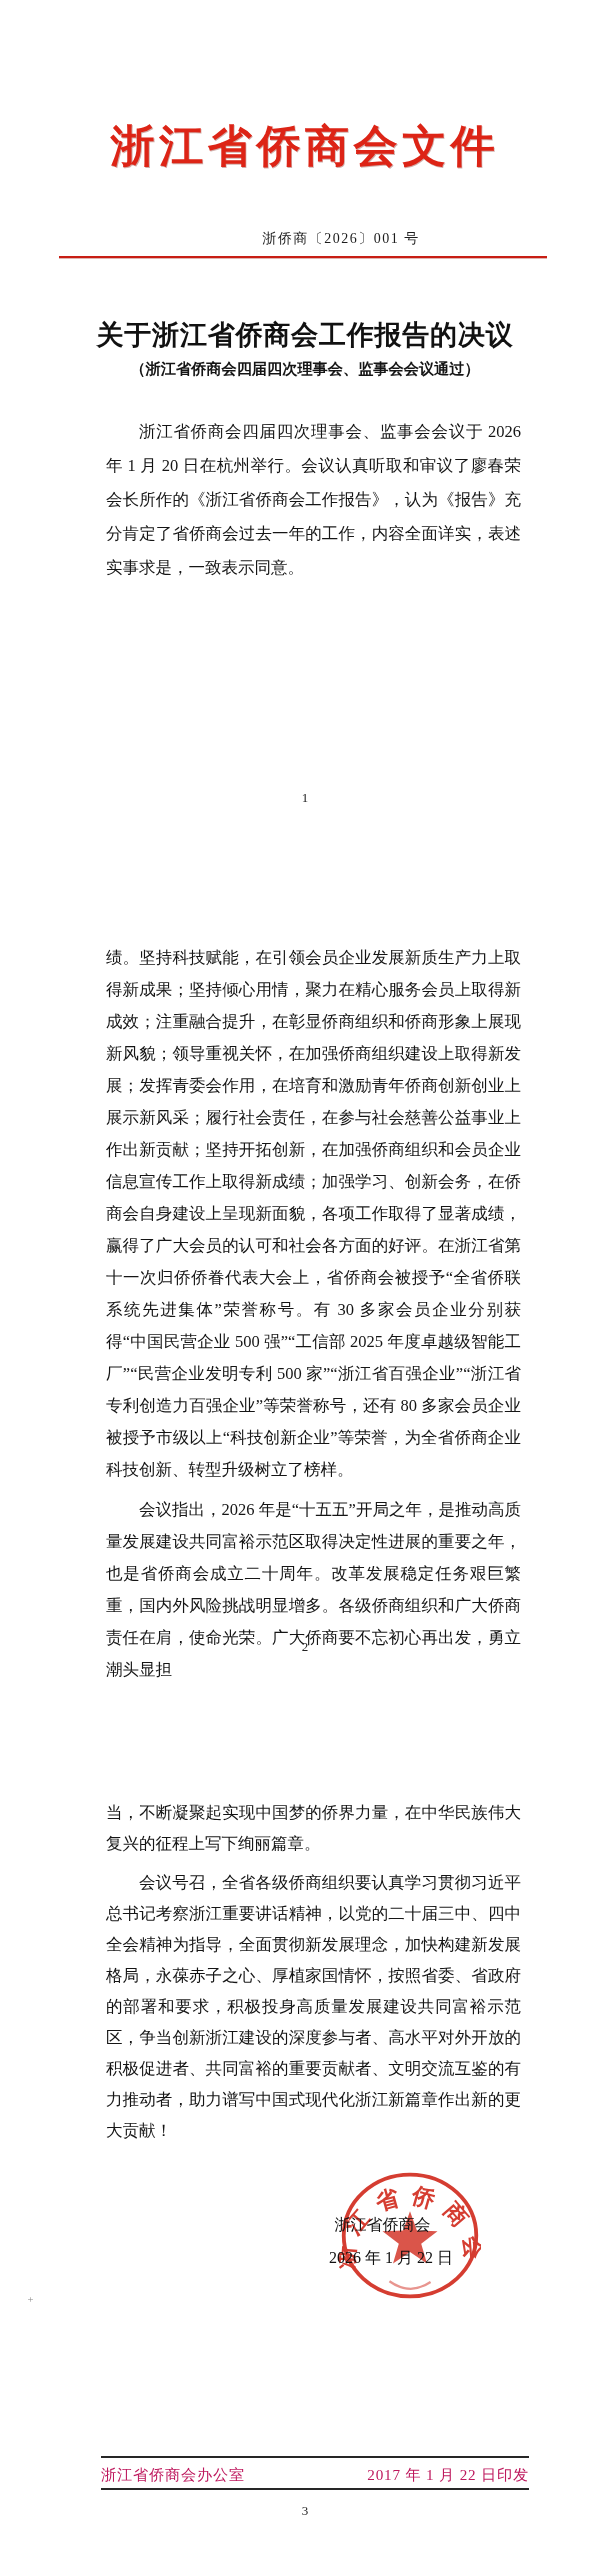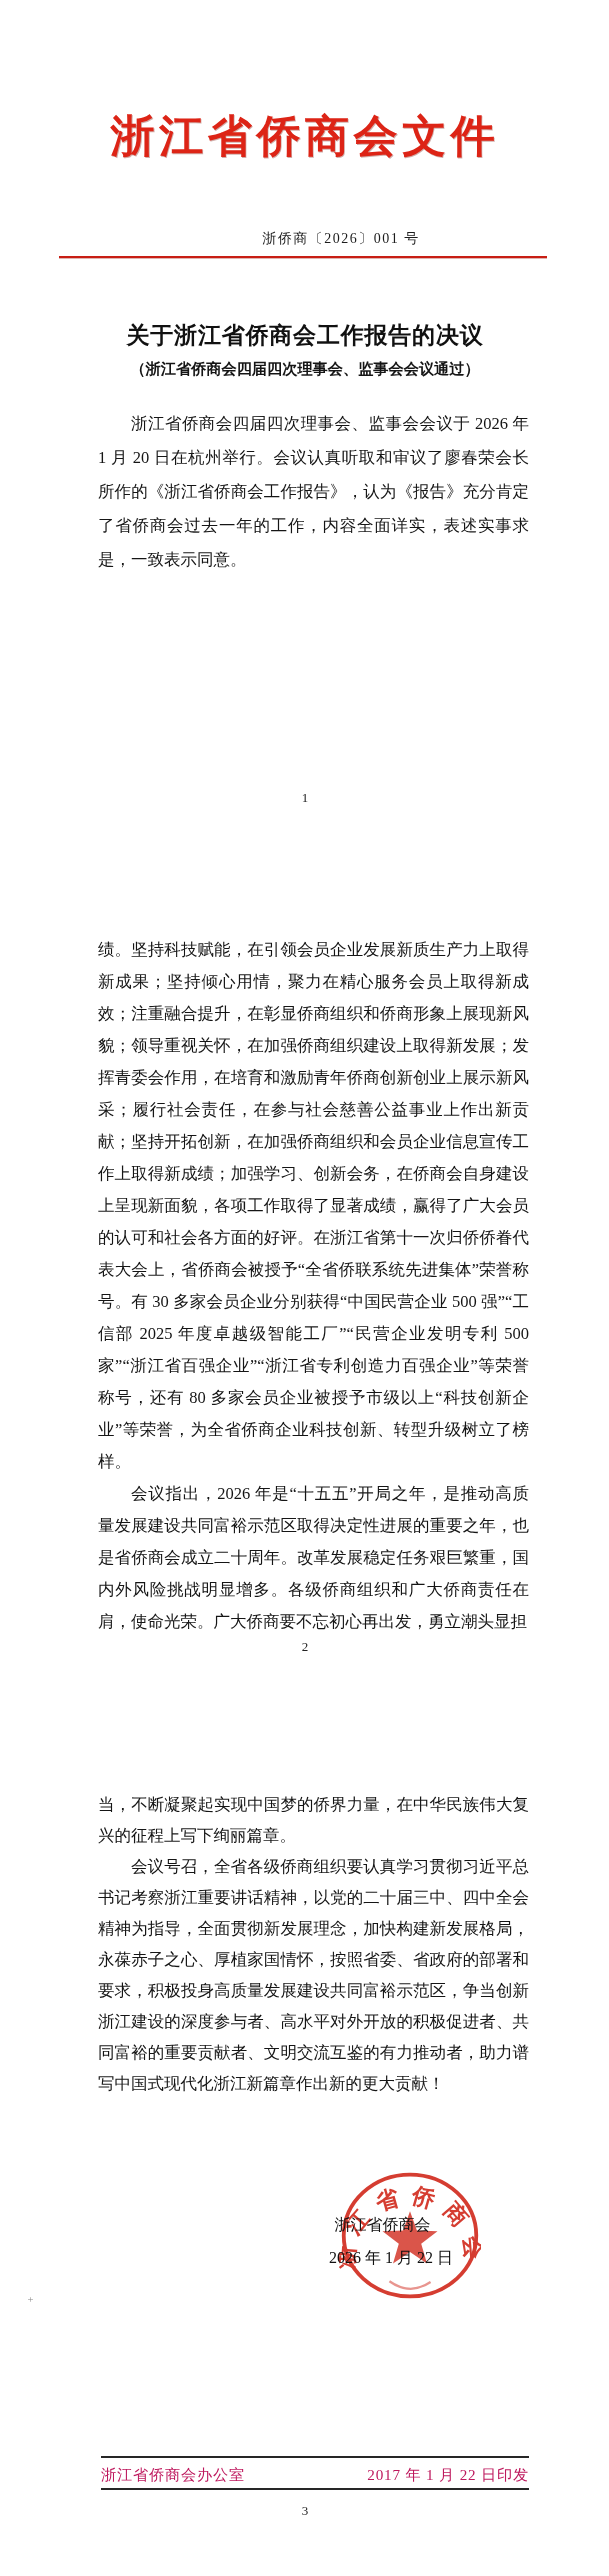--- a/index.html
+++ b/index.html
@@ -9,21 +9,21 @@
     height: 2576px;
     background: #ffffff;
     font-family: "Liberation Serif", serif;
     color: #161616;
     overflow: hidden;
   }
   .abs { position: absolute; }
   .centered { left: 0; width: 610px; text-align: center; }
 
   .org-banner {
-    top: 109px;
+    top: 119px;
     font-size: 44px;
     line-height: 55px;
     font-weight: 700;
     letter-spacing: 4.6px;
     color: #dd2416;
     text-shadow: 0.8px 0.8px 0 rgba(120,20,10,0.35);
     white-space: nowrap;
   }
   .doc-number {
     top: 229px;
@@ -33,42 +33,42 @@
     color: #1c1c1c;
     margin-left: 36px;
   }
   .red-rule {
     top: 256px; left: 59px; width: 488px; height: 2.3px;
     background: #c81e14;
     box-shadow: 0 0.8px 0 rgba(160,20,10,0.4);
   }
   .doc-title {
     top: 322px;
-    font-size: 23px;
+    font-size: 27px;
     line-height: 27.4px;
     font-weight: 700;
     letter-spacing: 0.8px;
     color: #111111;
   }
   .doc-subtitle {
     top: 359px;
     font-size: 15.2px;
     line-height: 20.6px;
     font-weight: 700;
     color: #151515;
   }
 
   .body-block {
     left: 98px;
     width: 431px;
     font-size: 16.5px;
     text-align: justify;
     color: #151515;
   }
-  .body-block p { margin: 0; padding: 0; }
+  .body-block p { margin: 8px; padding: 0; }
   .body-block p.indent { text-indent: 2em; }
   .pg1 { top: 407px;  line-height: 34px; }
   .pg2 { top: 934px; line-height: 32px; }
   .pg3 { top: 1789px; line-height: 31px; }
 
   .page-num {
     font-size: 13px;
     line-height: 17px;
     color: #222222;
   }

